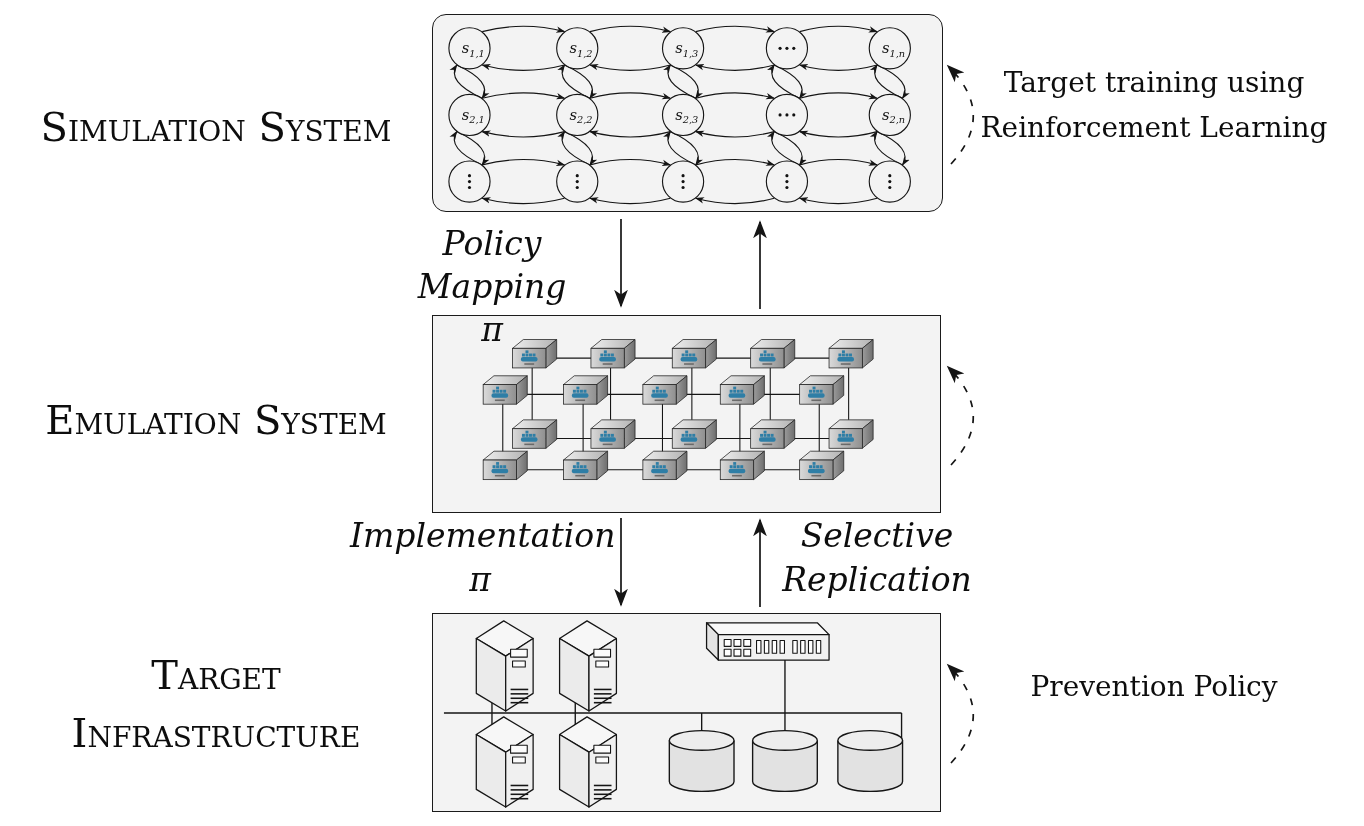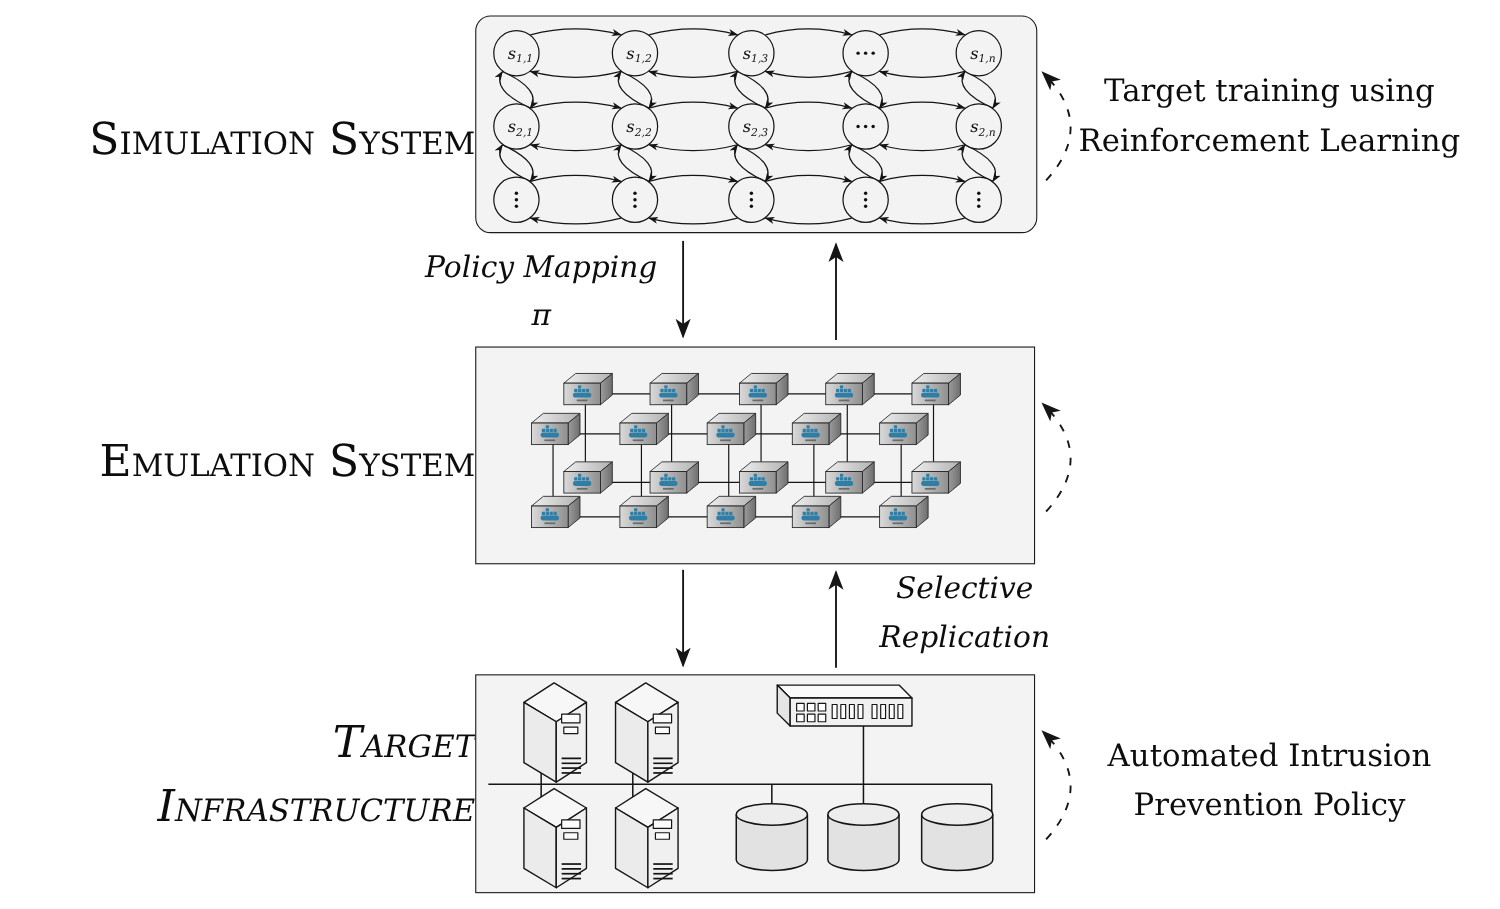--- a/index.html
+++ b/index.html
@@ -10,30 +10,30 @@
   .layer-box{
     position:absolute;box-sizing:border-box;
     border:1.7px solid #1b1b1b;background:#f3f3f3;
   }
   .layer-box svg{position:absolute;left:0;top:0;}
   #box-sim{left:432px;top:14px;width:511px;height:198px;border-radius:14px;}
   #box-emu{left:432px;top:315px;width:509px;height:198px;}
   #box-target{left:432px;top:613px;width:509px;height:199px;}
 
   .side-label{
-    position:absolute;left:0;width:432px;text-align:right;
+    position:absolute;left:0;width:432px;text-align:center;
     font-variant:small-caps;font-size:40px;line-height:46px;color:#0d0d0d;
   }
   #lbl-sim{top:104px;}
   #lbl-emu{top:397px;}
-  #lbl-target{top:646px;line-height:58px;font-style:italic;}
+  #lbl-target{top:646px;line-height:58px;}
   .side-label span{display:block;}
 
   .flow-label{
-    position:absolute;text-align:center;font-style:italic;font-size:27px;line-height:43px;color:#0d0d0d;
+    position:absolute;text-align:center;font-style:italic;font-size:33px;line-height:43px;color:#0d0d0d;
   }
   .flow-label span{display:block;}
   #fl-pm{left:372px;top:222px;width:240px;}
   #fl-me{left:740px;top:222px;width:240px;}
   #fl-pi{left:350px;top:514px;width:260px;line-height:44px;}
   #fl-sr{left:757px;top:514px;width:240px;line-height:44px;}
 
   .annot{
     position:absolute;left:950px;width:408px;text-align:center;
     font-size:28px;line-height:45px;color:#0d0d0d;
@@ -610,28 +610,28 @@
         <path d="M 951,465 Q 997,415 948,367" marker-end="url(#mOv)" stroke-dasharray="7 9"></path>
         <path d="M 951,763 Q 997,713 948,665" marker-end="url(#mOv)" stroke-dasharray="7 9"></path>
       </g>
     </svg>
 
   <div class="flow-label" id="fl-pm">
     <span>Policy Mapping</span>
     <span>π</span>
   </div>
   <div class="flow-label" id="fl-pi">
+    <span>Implementation π</span>
   </div>
   <div class="flow-label" id="fl-sr">
     <span>Selective</span>
     <span>Replication</span>
   </div>
 
   <div class="annot" id="an-sim">
     <span>Target training using</span>
     <span>Reinforcement Learning</span>
   </div>
   <div class="annot" id="an-target">
-    <span>Automated Intrusion</span>
     <span>Prevention Policy</span>
   </div>
 
 </div>
 
 </body></html>

